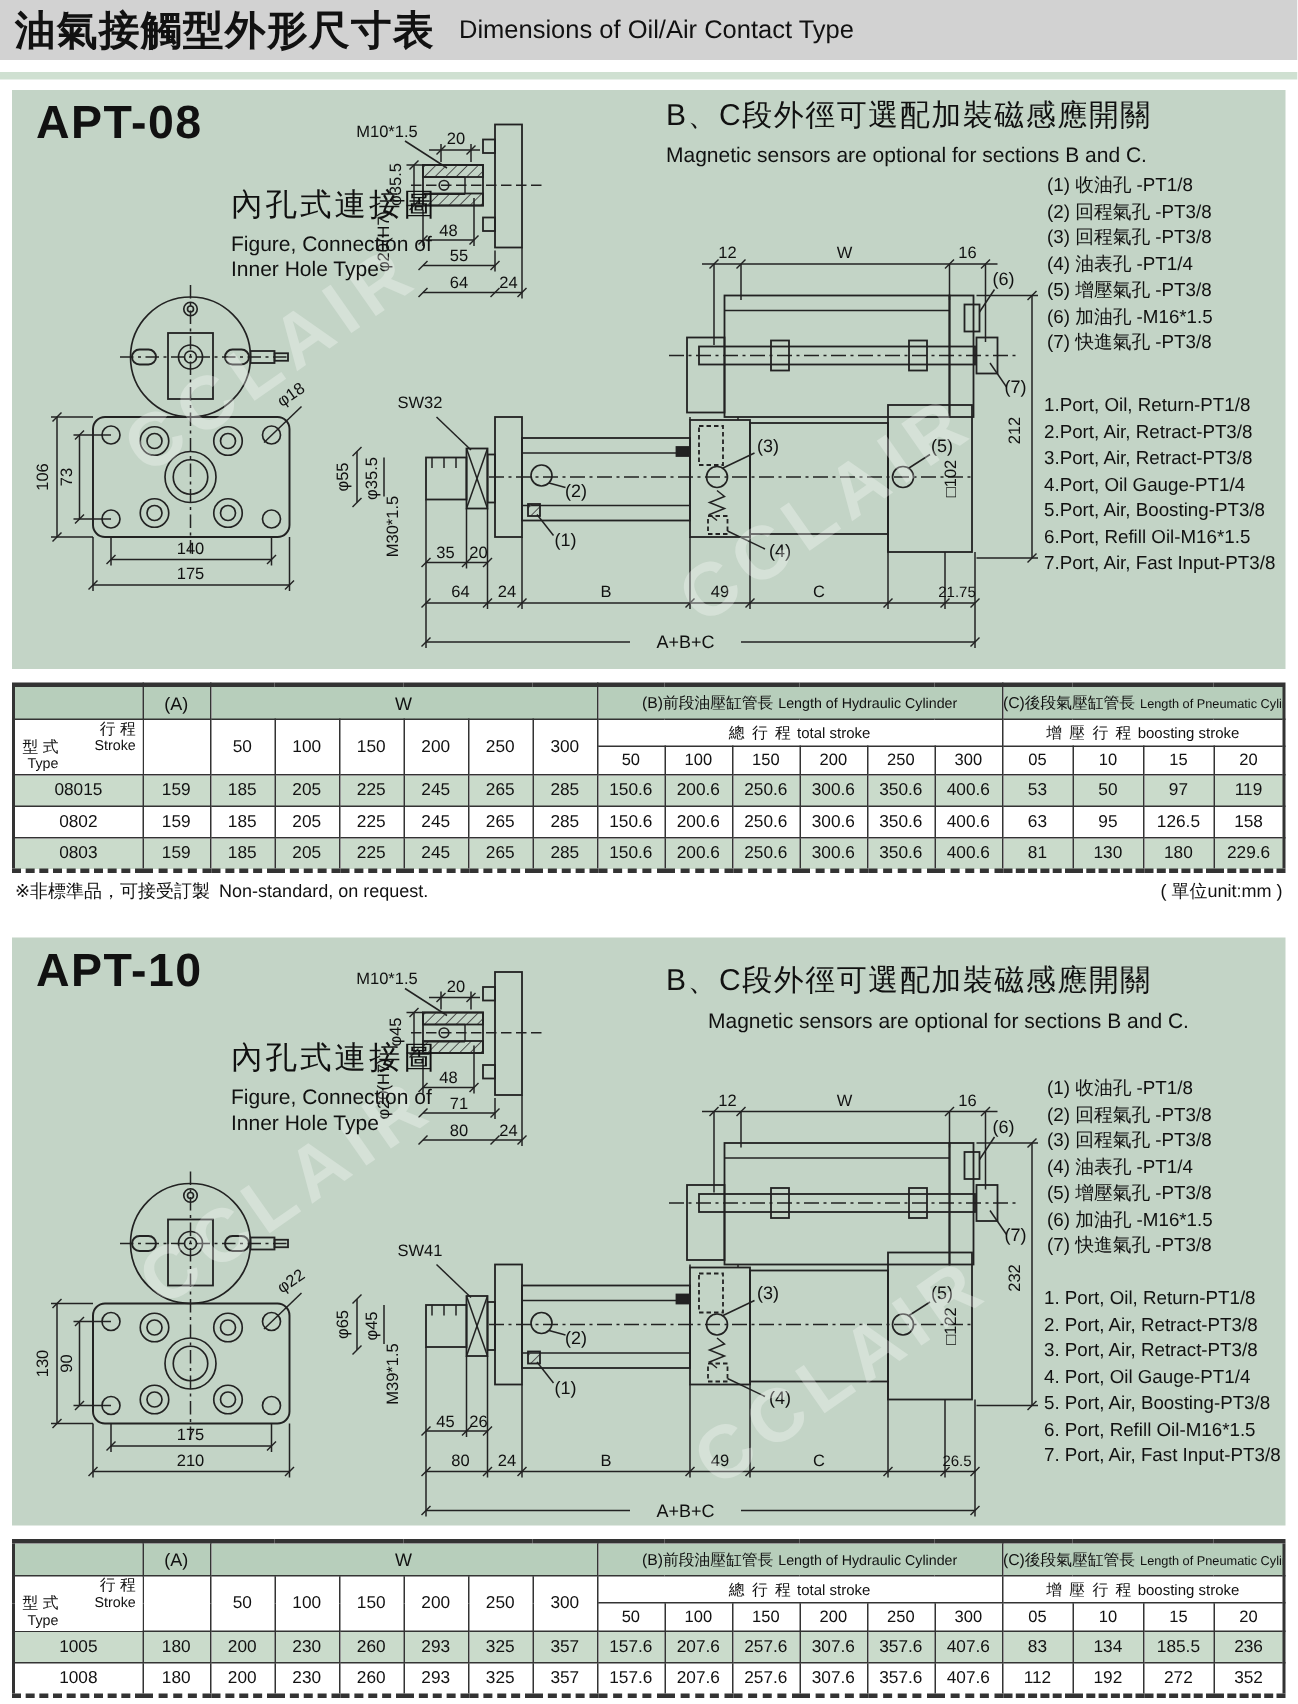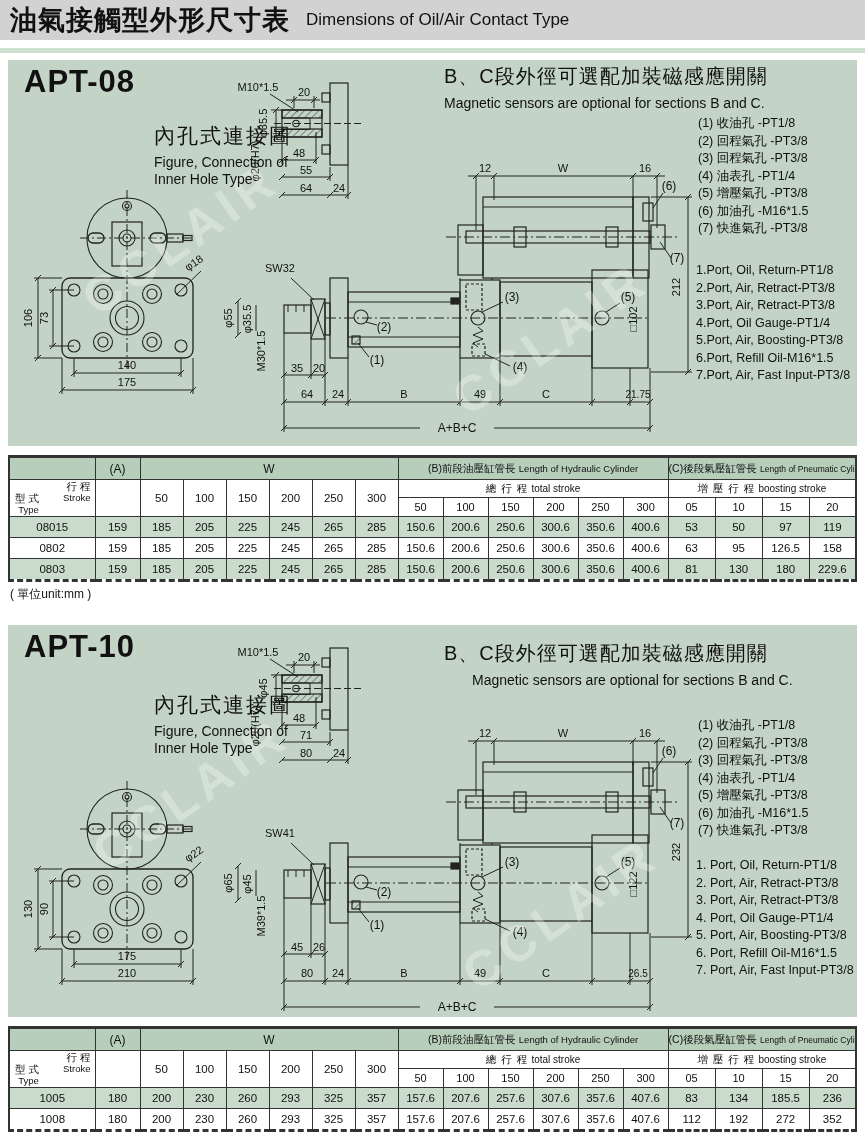--- a/index.html
+++ b/index.html
@@ -434,20 +434,21 @@
         <td>350.6</td>
         <td>400.6</td>
         <td>81</td>
         <td>130</td>
         <td>180</td>
         <td>229.6</td>
       </tr>
     </tbody>
 </table>
 <div class="notes">
+  <div class="nl"><span>※非標準品，可接受訂製</span><span>Non-standard, on request.</span></div>
   <div class="nr">( 單位unit:mm )</div>
 </div>
 
 <section class="panel p2">
   <span class="wm onpanel" style="left:70px;top:140px;">CCLAIR</span>
   <span class="wm onpanel" style="left:440px;top:260px;">CCLAIR</span>
   <svg class="draw" id="svg1" viewBox="0 0 849 392">
       <defs>
         <pattern id="h1" width="5" height="5" patternUnits="userSpaceOnUse" patternTransform="rotate(45)">
           <line x1="0" y1="0" x2="0" y2="5" stroke="#444" stroke-width="1.2"></line>

